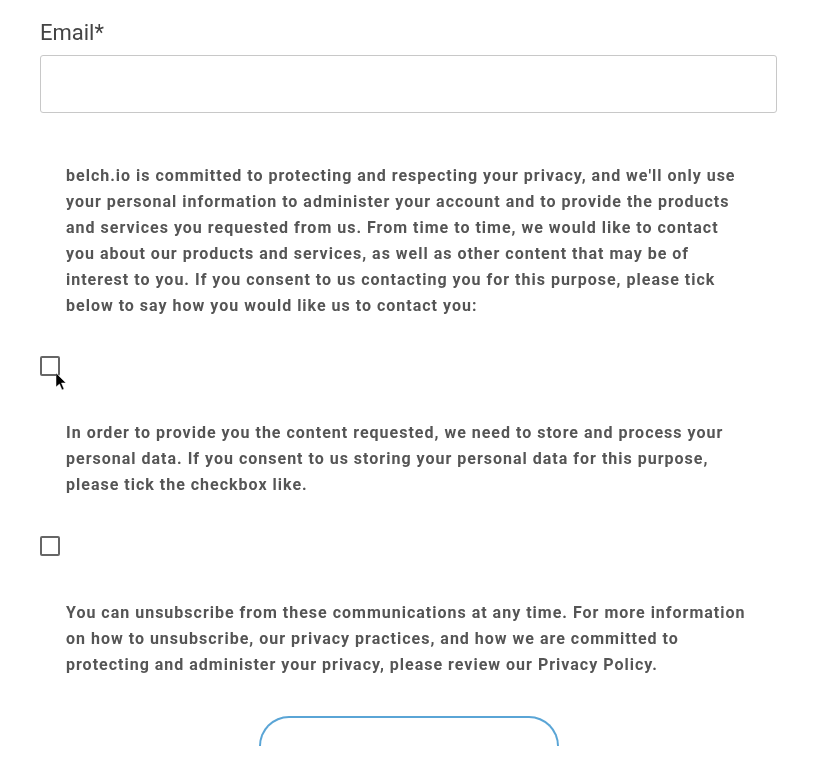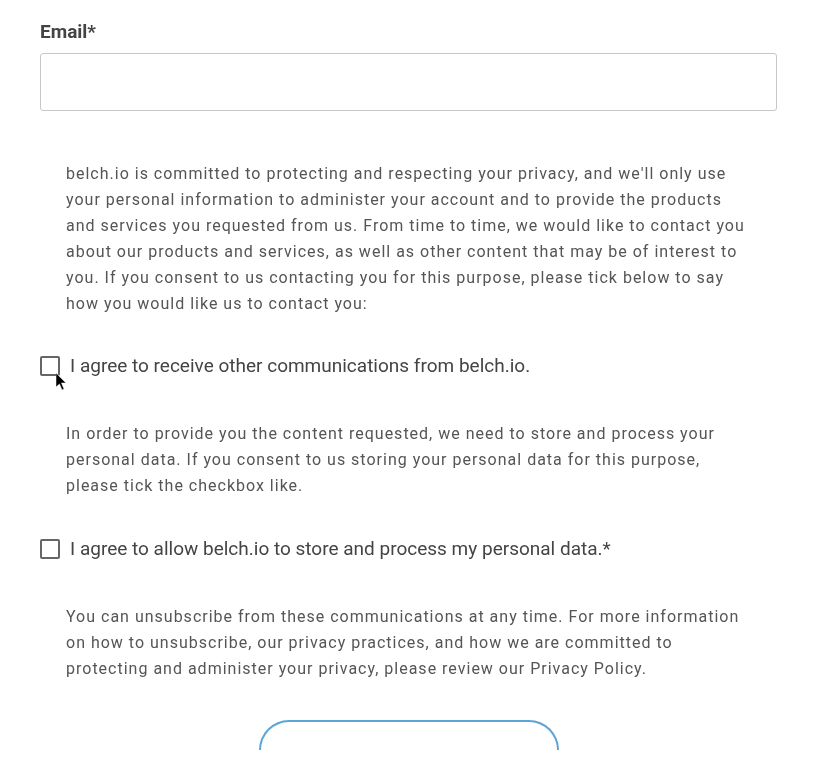--- a/index.html
+++ b/index.html
@@ -10,43 +10,43 @@
     body {
       font-family: -apple-system, BlinkMacSystemFont, "Segoe UI", Roboto, "Helvetica Neue", Arial, sans-serif;
       background: #ffffff;
       width: 817px;
       height: 784px;
       padding: 20px 40px 0 40px;
       position: relative;
       overflow: hidden;
     }
     .field-label {
-      font-size: 19px;
+      font-size: 22px;
       color: #444;
-      font-weight: 700;
+      font-weight: 400;
       margin-bottom: 10px;
       display: block;
     }
     .text-input {
       width: 100%;
       height: 58px;
       border: 1px solid #c8c8c8;
       border-radius: 3px;
       padding: 0 15px;
       font-size: 18px;
       background: #fff;
       margin-bottom: 50px;
     }
     .privacy-text {
       padding: 0 26px;
       font-size: 16px;
       line-height: 1.62;
       color: #555;
       letter-spacing: 1px;
-      font-weight: 400;
+      font-weight: 700;
       margin-bottom: 38px;
     }
     .checkbox-row {
       display: flex;
       align-items: center;
       gap: 10px;
       margin-bottom: 44px;
     }
     .checkbox {
       width: 20px;
@@ -92,28 +92,26 @@
 
 
 
 <label class="field-label">Email*</label>
 <input type="text" class="text-input" value="" style="">
 
 <p class="privacy-text">belch.io is committed to protecting and respecting your privacy, and we'll only use your personal information to administer your account and to provide the products and services you requested from us. From time to time, we would like to contact you about our products and services, as well as other content that may be of interest to you. If you consent to us contacting you for this purpose, please tick below to say how you would like us to contact you:</p>
 
 <div class="checkbox-row">
   <div class="checkbox"></div>
-  <span class="checkbox-label">I agree to receive other communications from belch.io.</span>
 </div>
 
 <p class="privacy-text">In order to provide you the content requested, we need to store and process your personal data. If you consent to us storing your personal data for this purpose, please tick the checkbox like.</p>
 
 <div class="checkbox-row">
   <div class="checkbox"></div>
-  <span class="checkbox-label">I agree to allow belch.io to store and process my personal data.*</span>
 </div>
 
 <p class="privacy-text">You can unsubscribe from these communications at any time. For more information on how to unsubscribe, our privacy practices, and how we are committed to protecting and administer your privacy, please review our Privacy Policy.</p>
 
 <div class="button-wrap">
   <div class="pill-button-top"></div>
 </div>
 
 <svg class="cursor" viewBox="0 0 14 18">
   <path d="M0,0 L0,14 L3.5,11 L6,17 L8,16 L5.5,10 L10,10 Z" fill="#000" stroke="#fff" stroke-width="0.5"></path>

